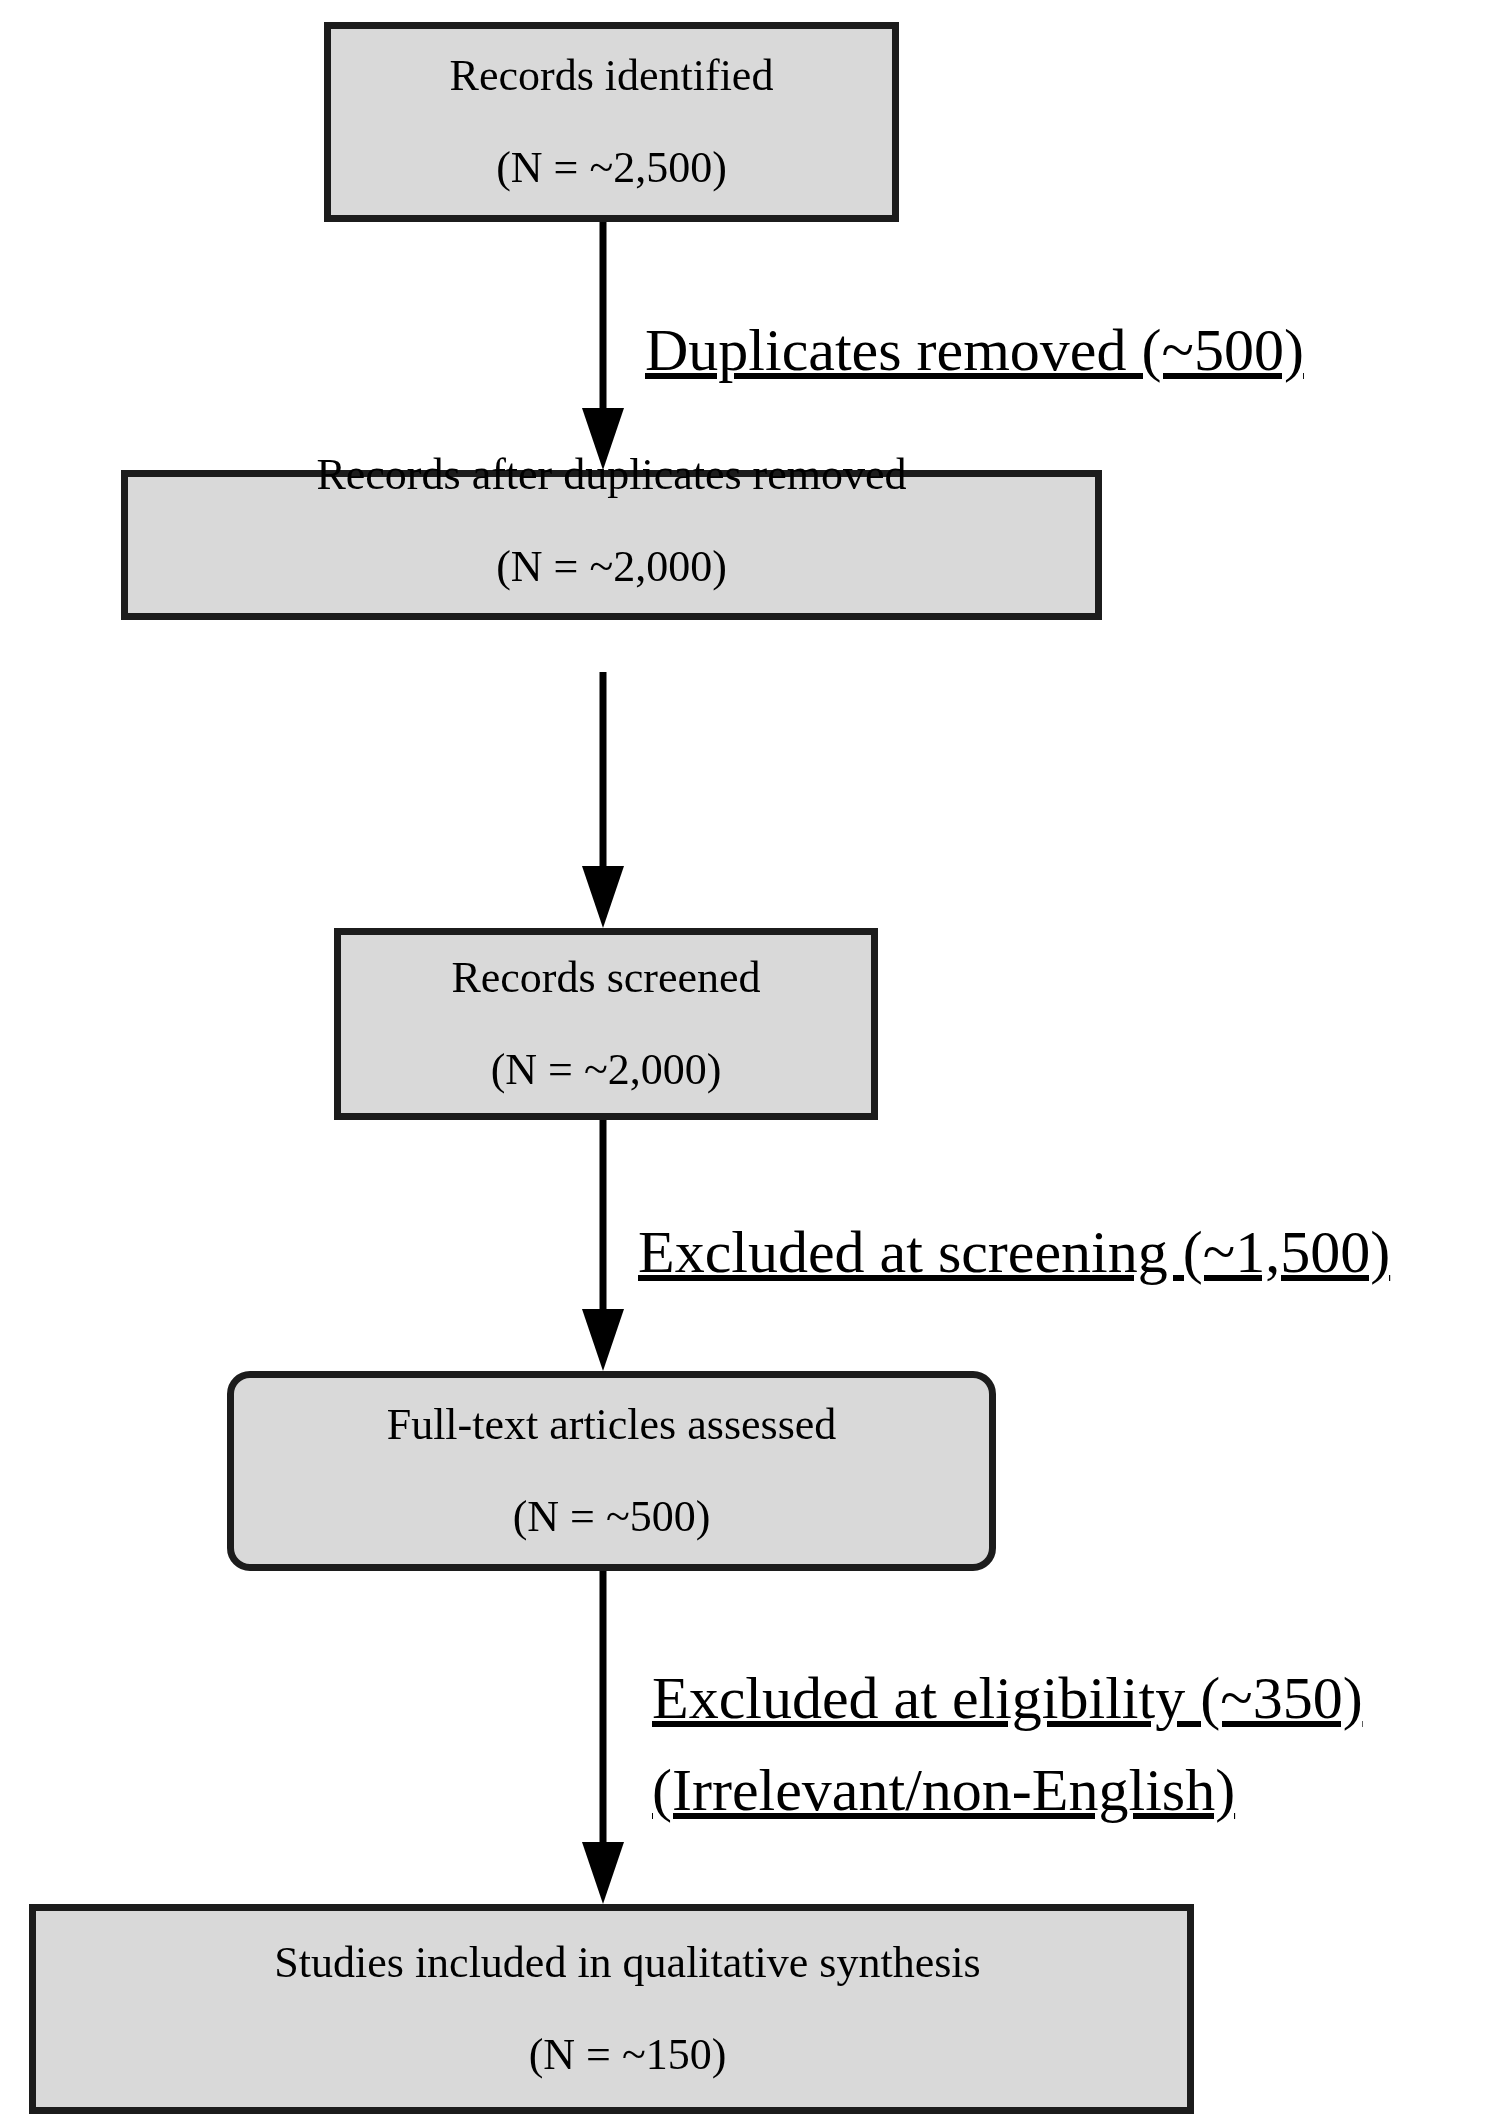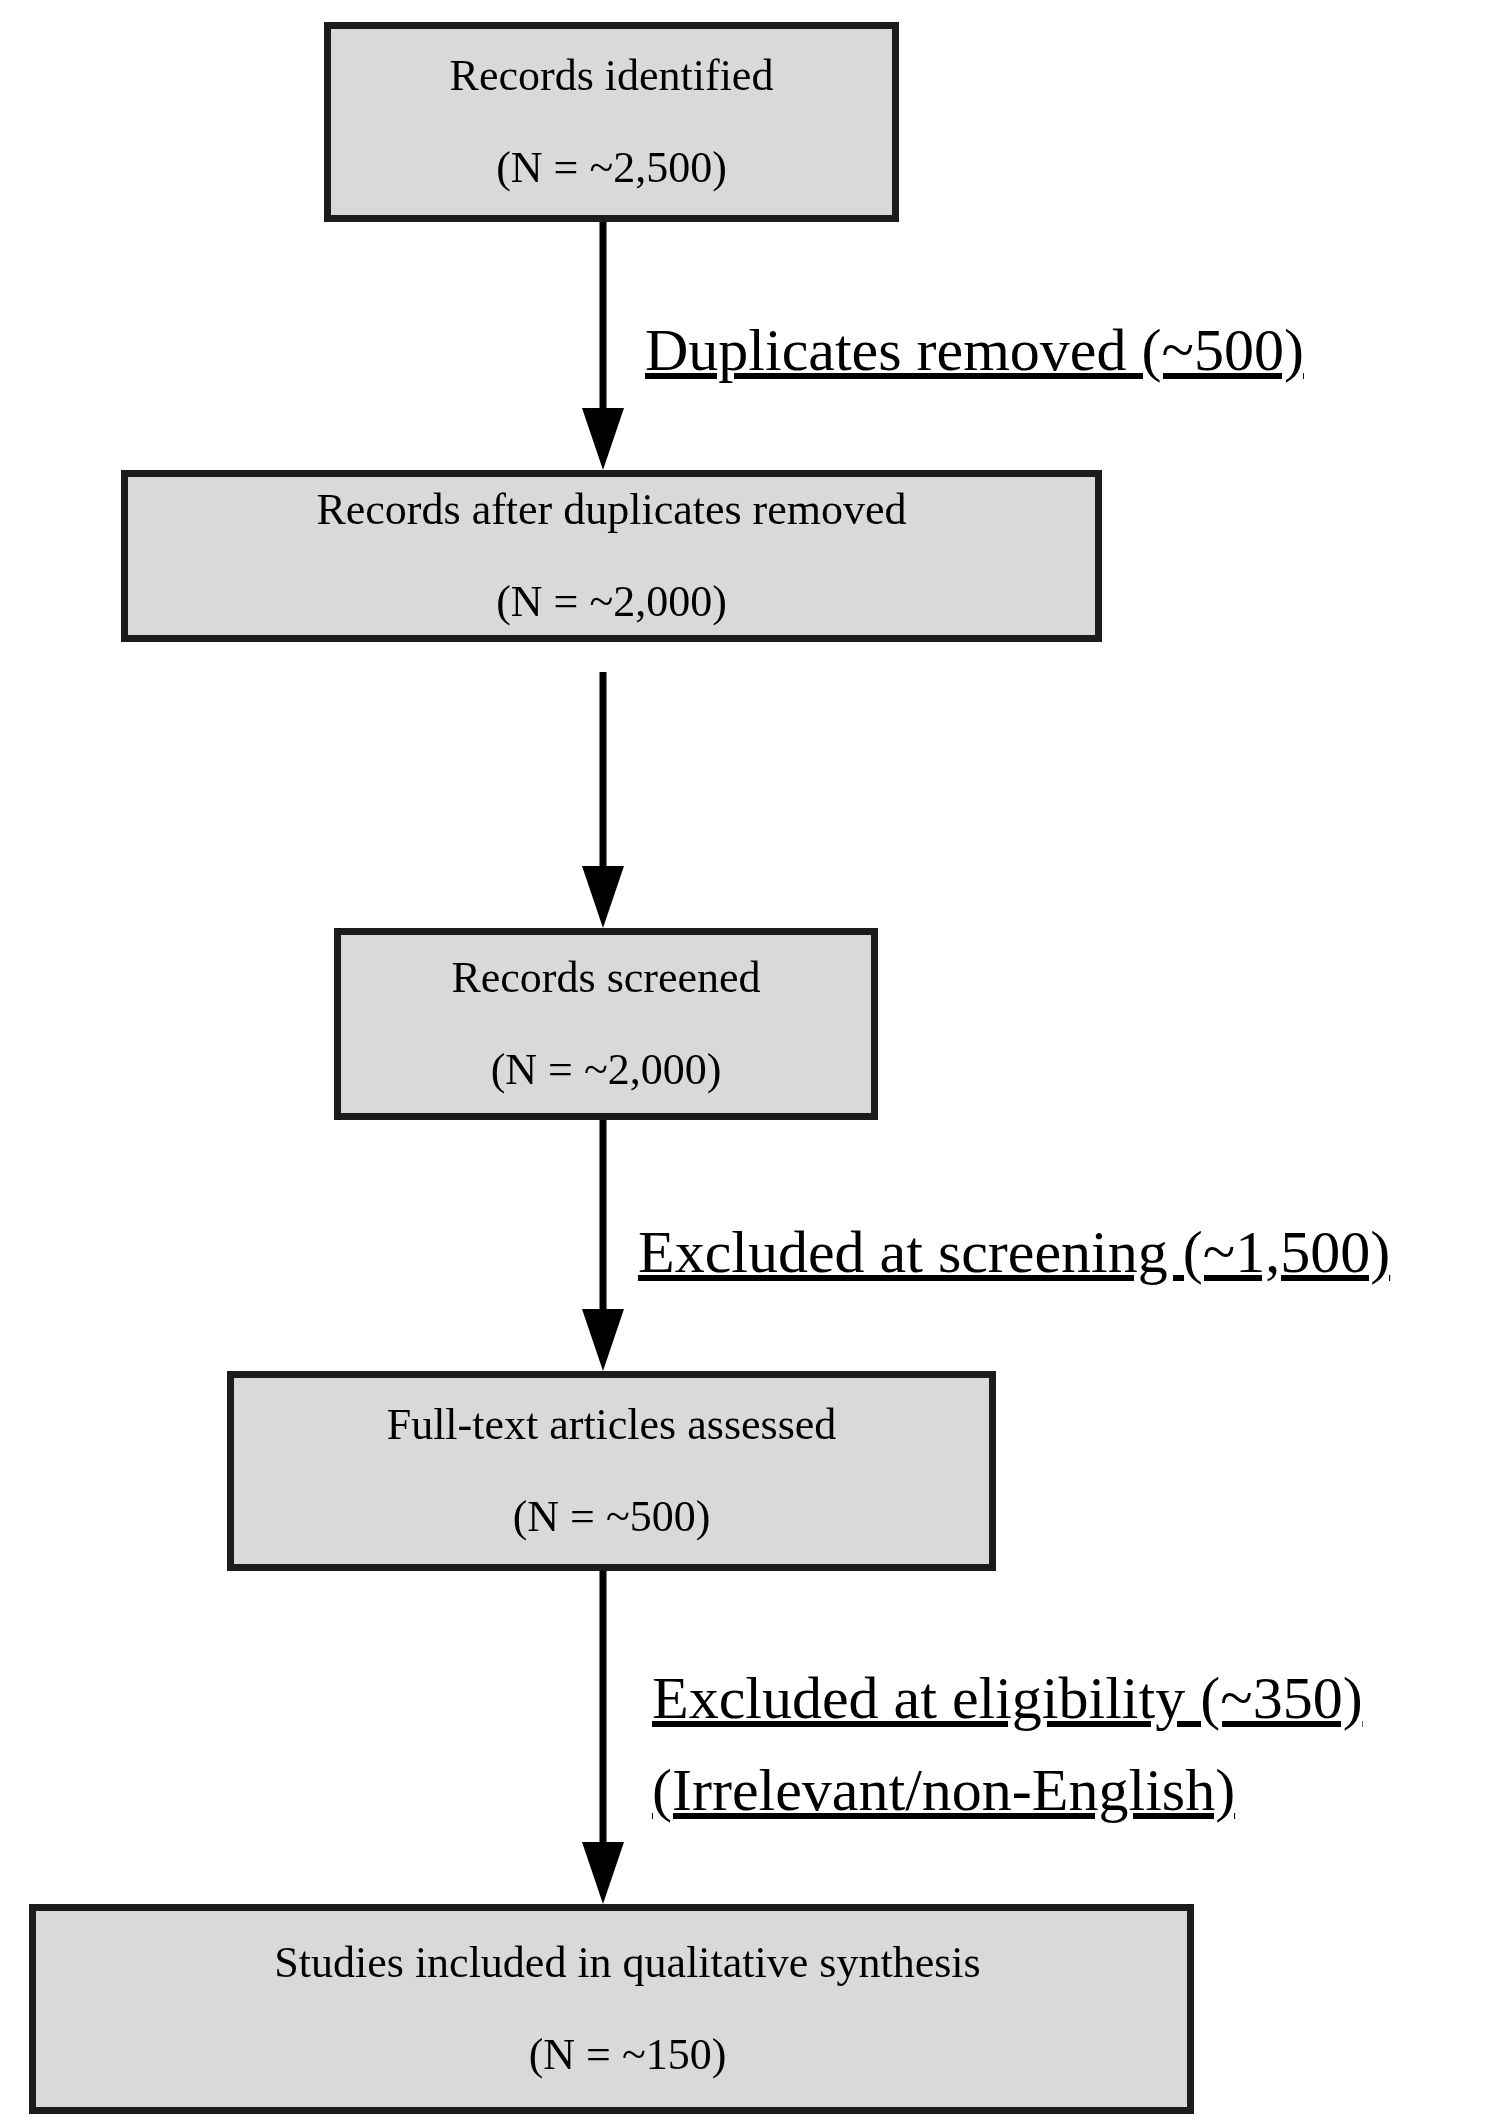--- a/index.html
+++ b/index.html
@@ -64,23 +64,23 @@
     white-space: nowrap;
     text-decoration: underline;
   }
   .edge-label.two-line {
     text-align: left;
     white-space: nowrap;
   }
 
   
   #box-0 { left: 324px; top: 22px;   width: 575px;  height: 200px; }
-  #box-1 { left: 121px; top: 470px;  width: 981px;  height: 172px; }
+  #box-1 { left: 121px; top: 470px;  width: 981px;  height: 150px; justify-content: flex-end; }
   #box-2 { left: 334px; top: 928px;  width: 544px;  height: 192px; }
-  #box-3 { left: 227px; top: 1371px; width: 769px;  height: 200px; }
+  #box-3 { left: 227px; top: 1371px; width: 769px;  height: 200px; border-radius: 23px; }
   #box-4 { left: 29px;  top: 1904px; width: 1165px; height: 210px; padding-left: 32px; }
 
   #arrow-0 { left: 581px; top: 222px;  height: 248px; }
   #arrow-1 { left: 581px; top: 672px;  height: 256px; }
   #arrow-2 { left: 581px; top: 1120px; height: 251px; }
   #arrow-3 { left: 581px; top: 1571px; height: 333px; }
 
   #arrow-0 .arrow-line { height: 188px; }
   #arrow-1 .arrow-line { height: 196px; }
   #arrow-2 .arrow-line { height: 191px; }

